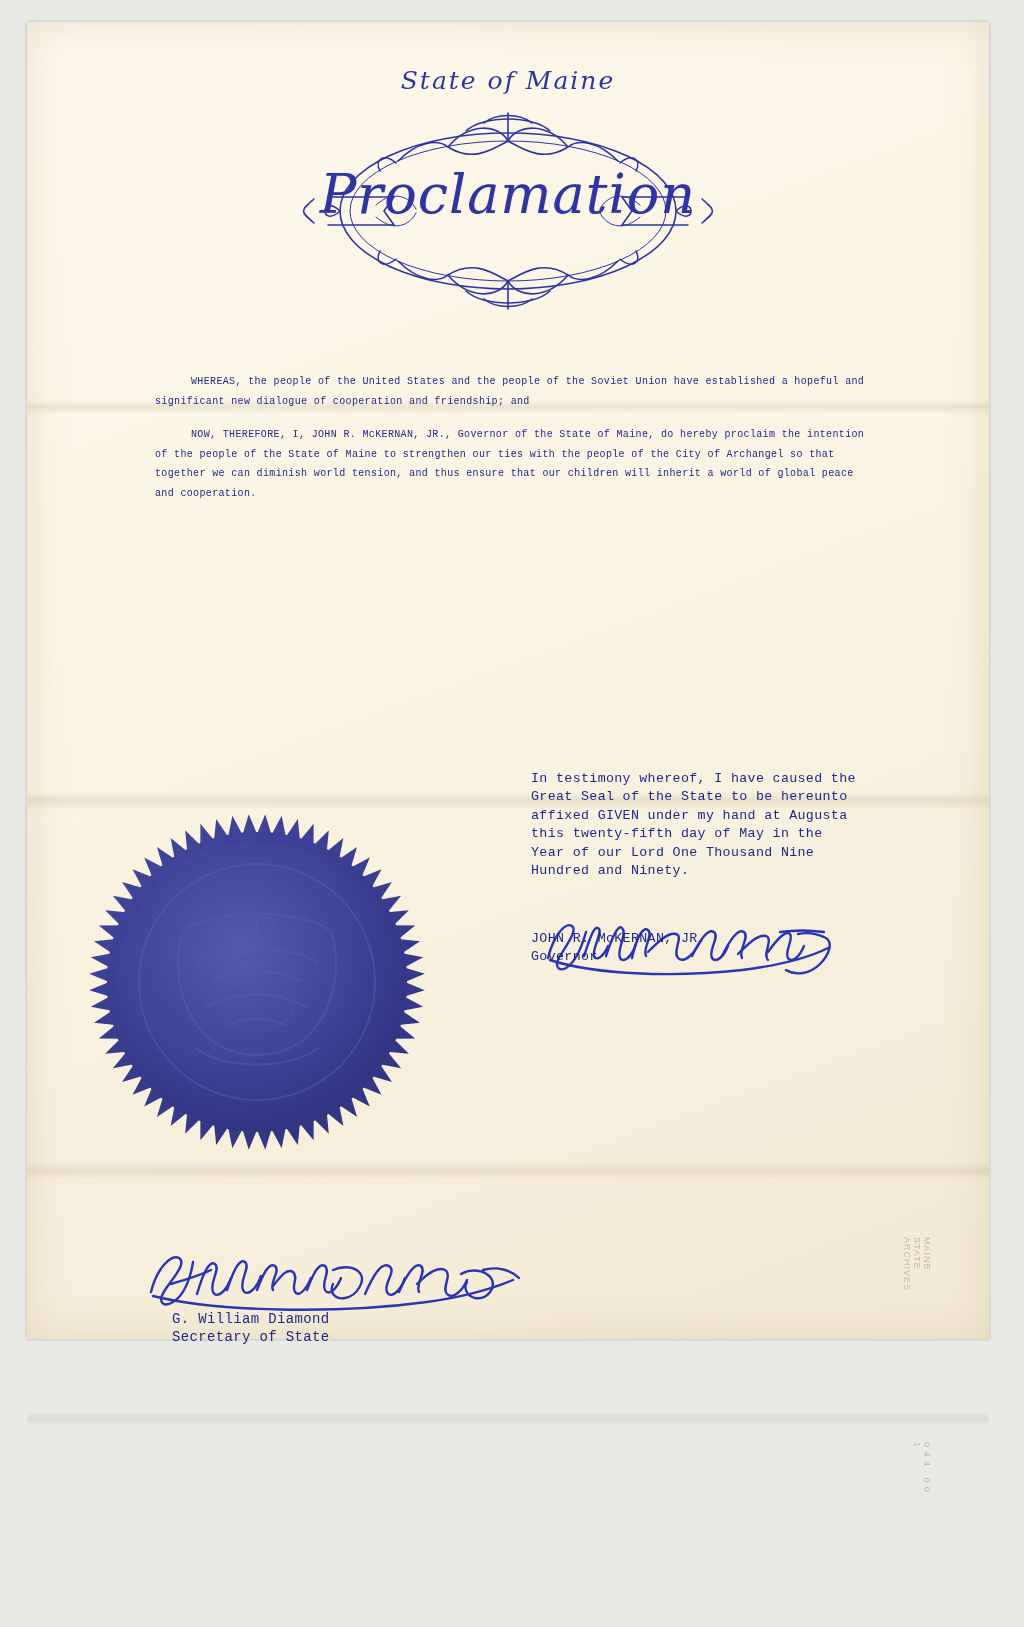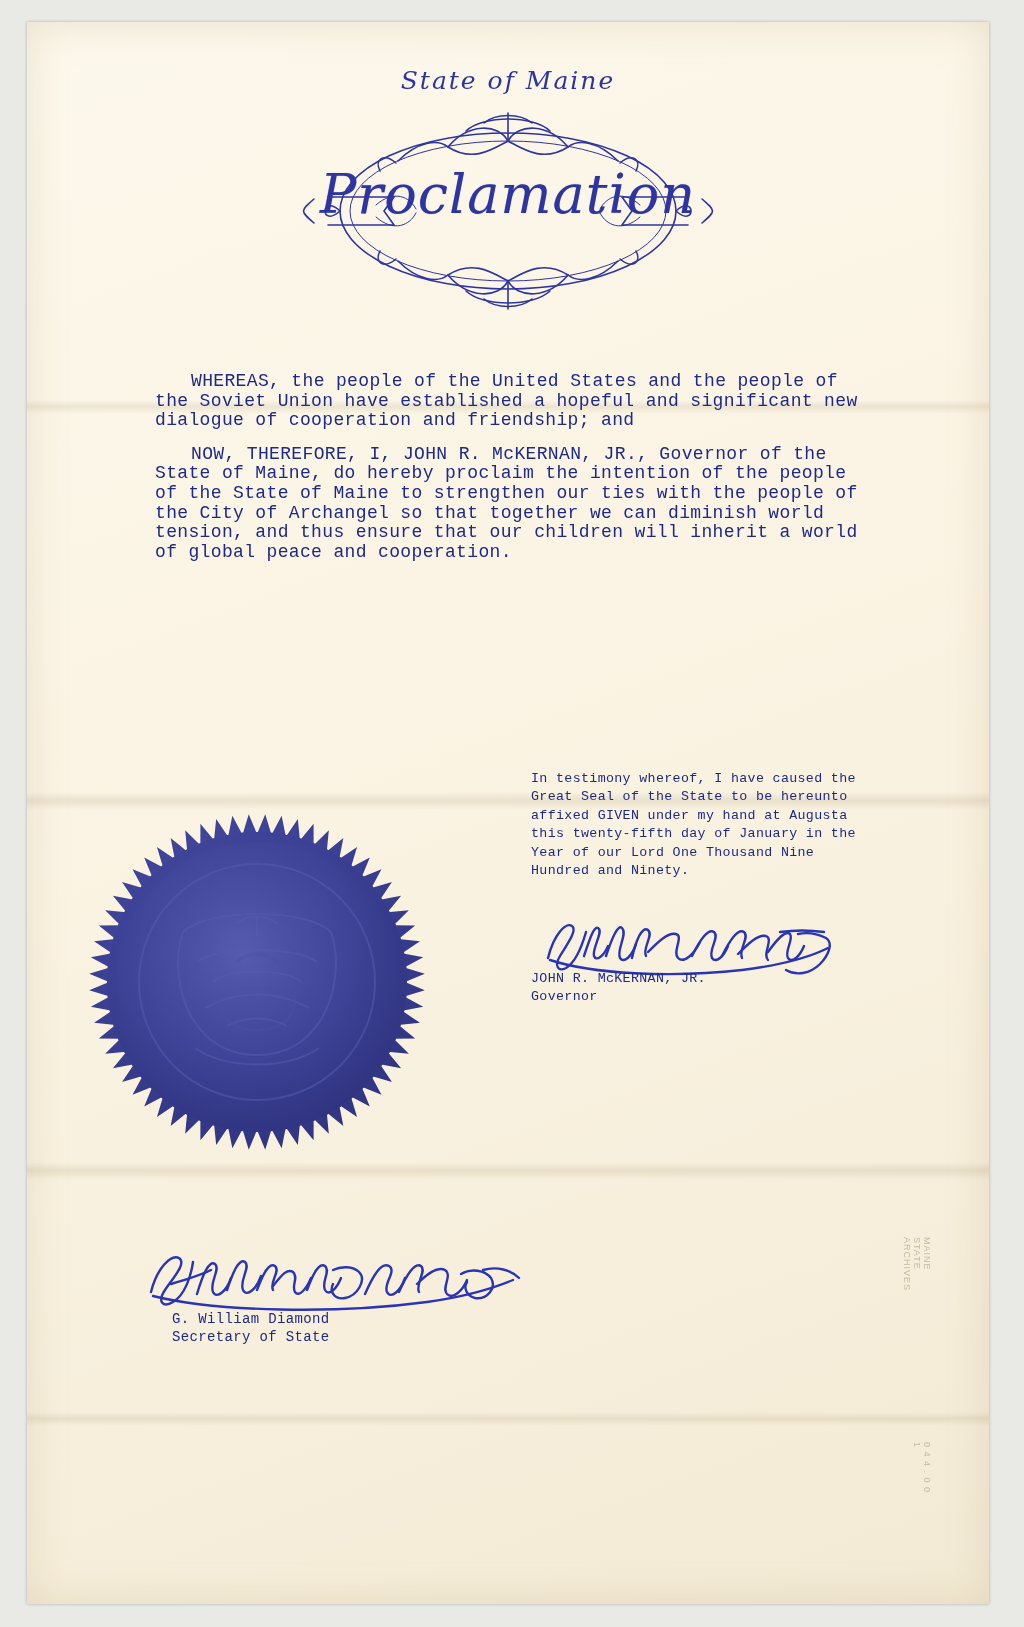--- a/index.html
+++ b/index.html
@@ -13,21 +13,21 @@
     font-family: "Liberation Mono", monospace;
     overflow: hidden;
   }
 
   
   #paper {
     position: absolute;
     left: 27px;
     top: 22px;
     width: 962px;
-    height: 1582px;
+    height: 1317px;
     background:
       linear-gradient(160deg, #fdf8ec 0%, #fbf4e4 40%, #f7efdc 75%, #f3ead4 100%);
     box-shadow: 0 0 3px rgba(0,0,0,0.25);
   }
   
   .fold {
     position: absolute;
     left: 0;
     width: 100%;
     pointer-events: none;
@@ -93,21 +93,21 @@
   }
 
   
   #body-text {
     position: absolute;
     left: 128px;
     top: 350px;
     width: 722px;
     color: #1f2a86;
     font-family: "Liberation Mono", monospace;
-    font-size: 18px;
+    font-size: 10px;
     line-height: 19.6px;
     letter-spacing: 0.35px;
   }
   #body-text p {
     margin: 0 0 14px 0;
     text-indent: 36px;
     white-space: pre-wrap;
   }
 
   
@@ -128,21 +128,21 @@
     position: absolute;
     left: 505px;
     top: 890px;
     width: 340px;
     height: 70px;
     color: #2a34b4;
   }
   #gov-name {
     position: absolute;
     left: 504px;
-    top: 948px;
+    top: 908px;
     color: #1f2a86;
     font-size: 13.3px;
     line-height: 18.4px;
     letter-spacing: 0.35px;
     white-space: pre-wrap;
   }
 
   
   #seal {
     position: absolute;
@@ -242,21 +242,21 @@
       </svg>
       <div id="proclamation-word">Proclamation</div>
     </div>
   </div>
 
   <div id="body-text">
     <p>WHEREAS, the people of the United States and the people of the Soviet Union have established a hopeful and significant new dialogue of cooperation and friendship; and</p>
     <p>NOW, THEREFORE, I, JOHN R. McKERNAN, JR., Governor of the State of Maine, do hereby proclaim the intention of the people of the State of Maine to strengthen our ties with the people of the City of Archangel so that together we can diminish world tension, and thus ensure that our children will inherit a world of global peace and cooperation.</p>
   </div>
 
-  <div id="testimony">In testimony whereof, I have caused the Great Seal of the State to be hereunto affixed GIVEN under my hand at Augusta this twenty-fifth day of January in the Year of our Lord One Thousand Nine Hundred and Ninety.</div>
+  <div id="testimony">In testimony whereof, I have caused the Great Seal of the State to be hereunto affixed GIVEN under my hand at Augusta this twenty-fifth day of May in the Year of our Lord One Thousand Nine Hundred and Ninety.</div>
 
   <div id="gov-sig">
     <svg width="340" height="70" viewBox="0 0 340 70">
       <g fill="none" stroke="#2a34b4" stroke-width="2.4" stroke-linecap="round" stroke-linejoin="round">
         <path d="M16 46 C22 22, 34 10, 40 14 C46 18, 34 34, 28 44 C22 54, 26 60, 34 56 C44 50, 50 34, 54 20"></path>
         <path d="M52 44 C58 26, 62 14, 66 16 C72 19, 60 36, 62 44 C64 50, 72 44, 76 34"></path>
         <path d="M74 44 C80 26, 86 12, 90 16 C96 22, 84 38, 88 46 C92 52, 100 44, 104 32"></path>
         <path d="M100 46 C104 28, 110 14, 116 18 C122 23, 110 36, 114 44"></path>
         <path d="M116 40 C126 30, 136 20, 144 22 C152 24, 140 40, 146 46 C152 52, 162 42, 168 30"></path>
         <path d="M160 44 C168 28, 176 16, 182 20 C188 25, 176 38, 180 46 C184 52, 192 44, 196 34"></path>

